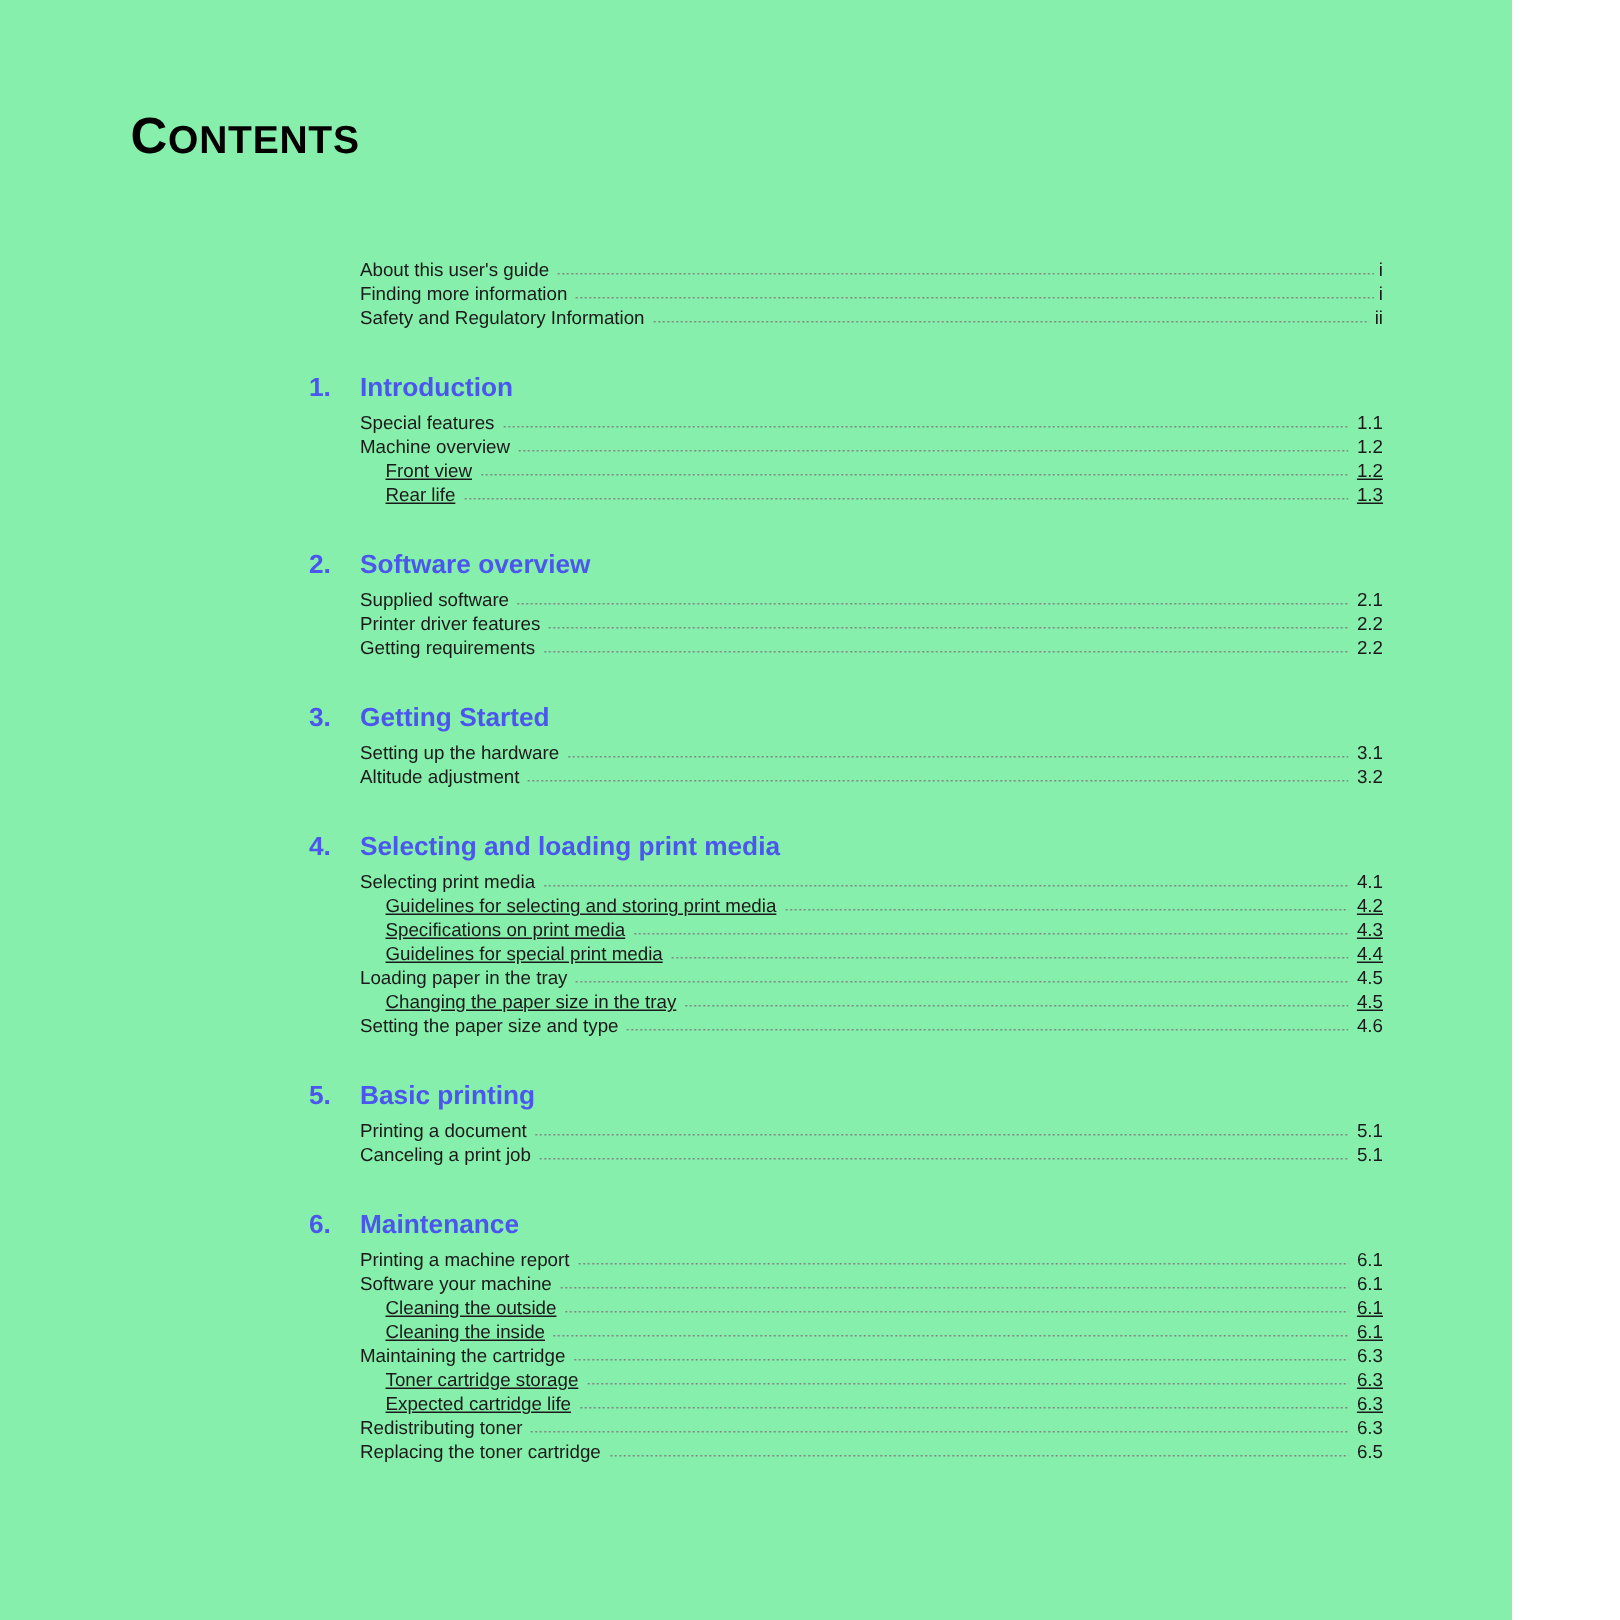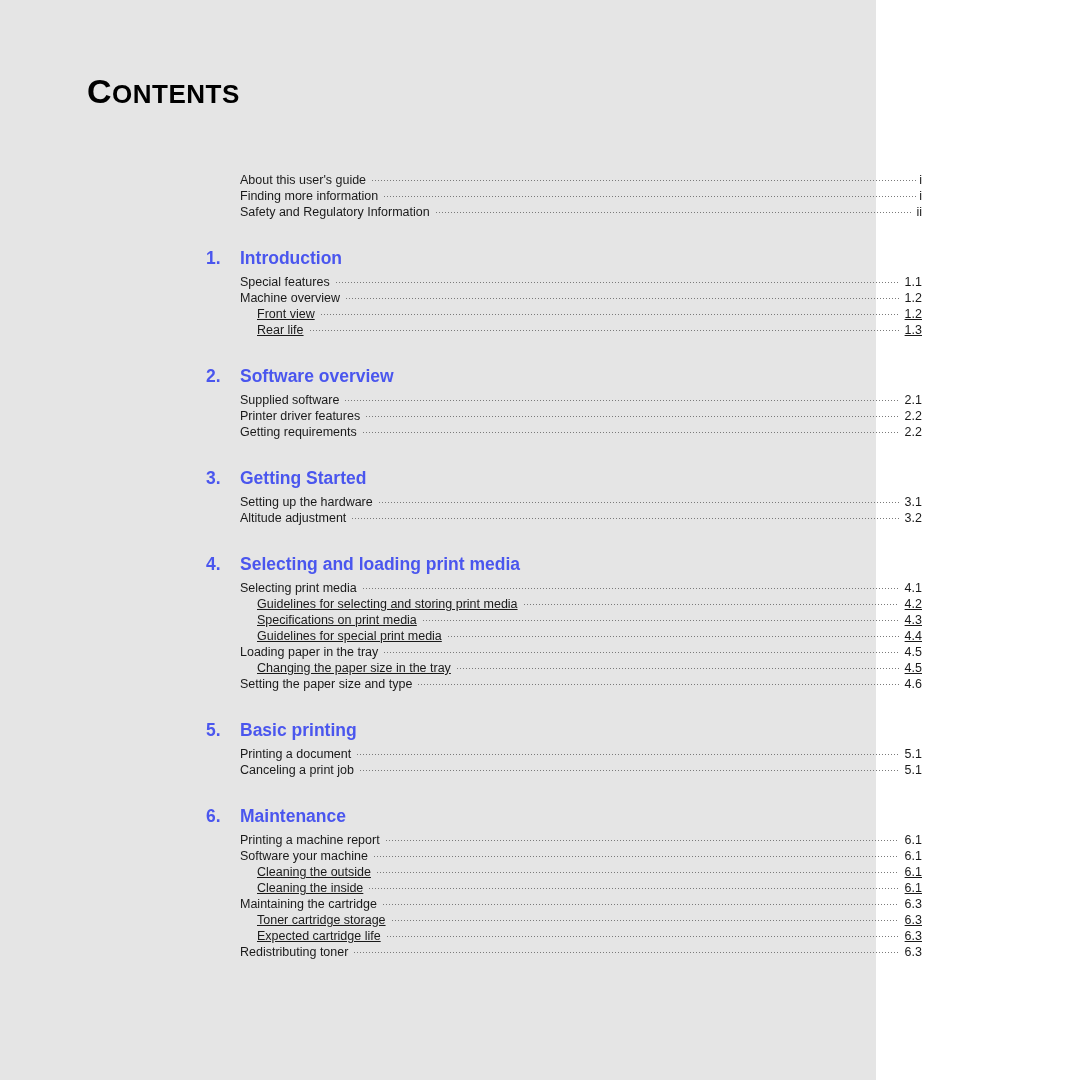--- a/index.html
+++ b/index.html
@@ -9,23 +9,23 @@
   }
   body {
     width: 1080px;
     height: 1080px;
     font-family: "Liberation Sans", sans-serif;
     color: #000000;
     overflow: hidden;
   }
   .page {
     position: relative;
-    width: 876px;
+    width: 1008px;
     height: 1080px;
-    background: #e5e5e5;
+    background: #86efac;
   }
 
   
   .page-title {
     position: absolute;
     left: 87px;
     top: 74px;
     font-weight: bold;
     font-size: 34px;
     letter-spacing: 0.5px;
@@ -75,21 +75,21 @@
   .chapter-head .ch-title {
     position: absolute;
     left: 0px;
     top: 0;
   }
 
   
   .entry {
     position: relative;
     display: flex;
-    align-items: flex-start;
+    align-items: center;
     height: 16px;
     line-height: 16px;
     font-size: 12.5px;
     color: #1a1a1a;
     white-space: nowrap;
   }
   .entry.lvl2 {
     padding-left: 17px;
     text-decoration: underline;
   }
@@ -319,17 +319,22 @@
           <div class="entry lvl2">
             <span class="etext">Expected cartridge life</span>
             <span class="leader"></span>
             <span class="pnum">6.3</span>
           </div>
           <div class="entry">
             <span class="etext">Redistributing toner</span>
             <span class="leader"></span>
             <span class="pnum">6.3</span>
           </div>
+          <div class="entry">
+            <span class="etext">Replacing the toner cartridge</span>
+            <span class="leader"></span>
+            <span class="pnum">6.5</span>
+          </div>
         </div>
       </div>
   </div>
 
 </div>
 
 </body></html>

